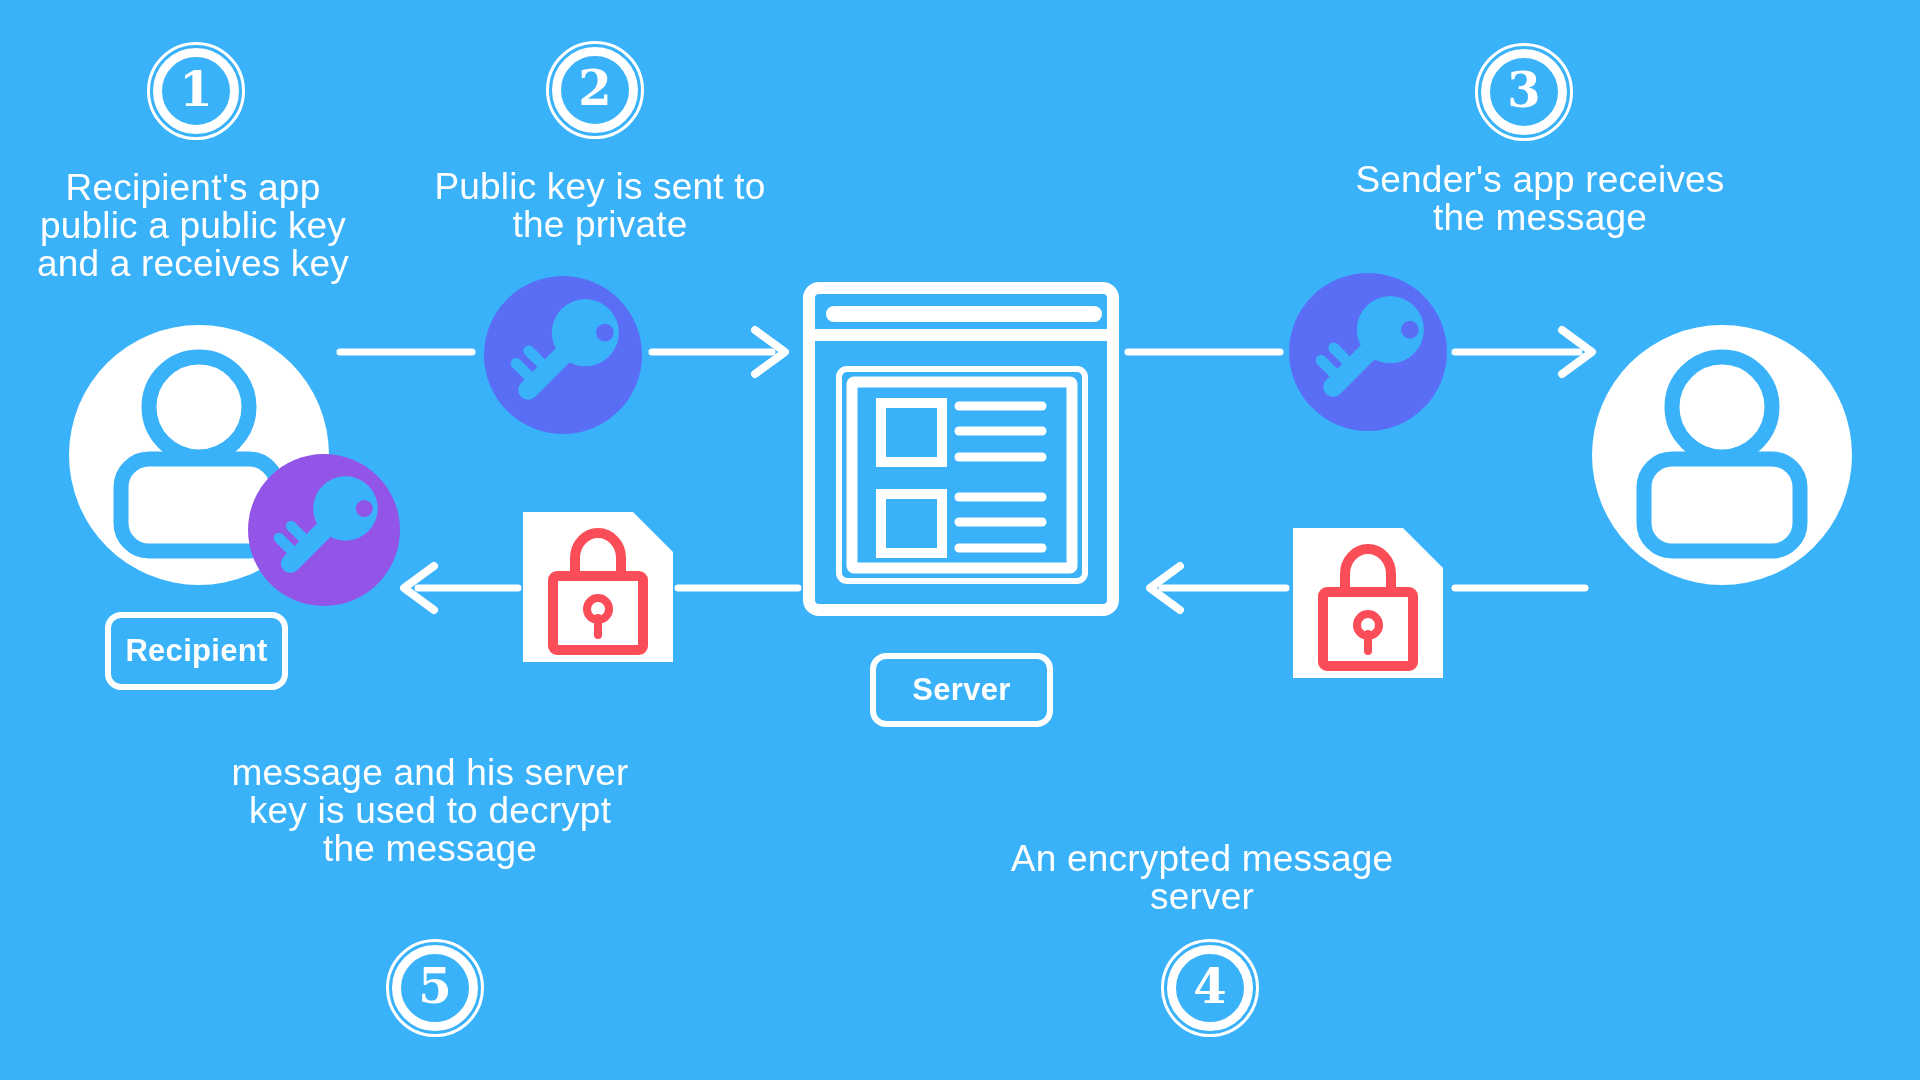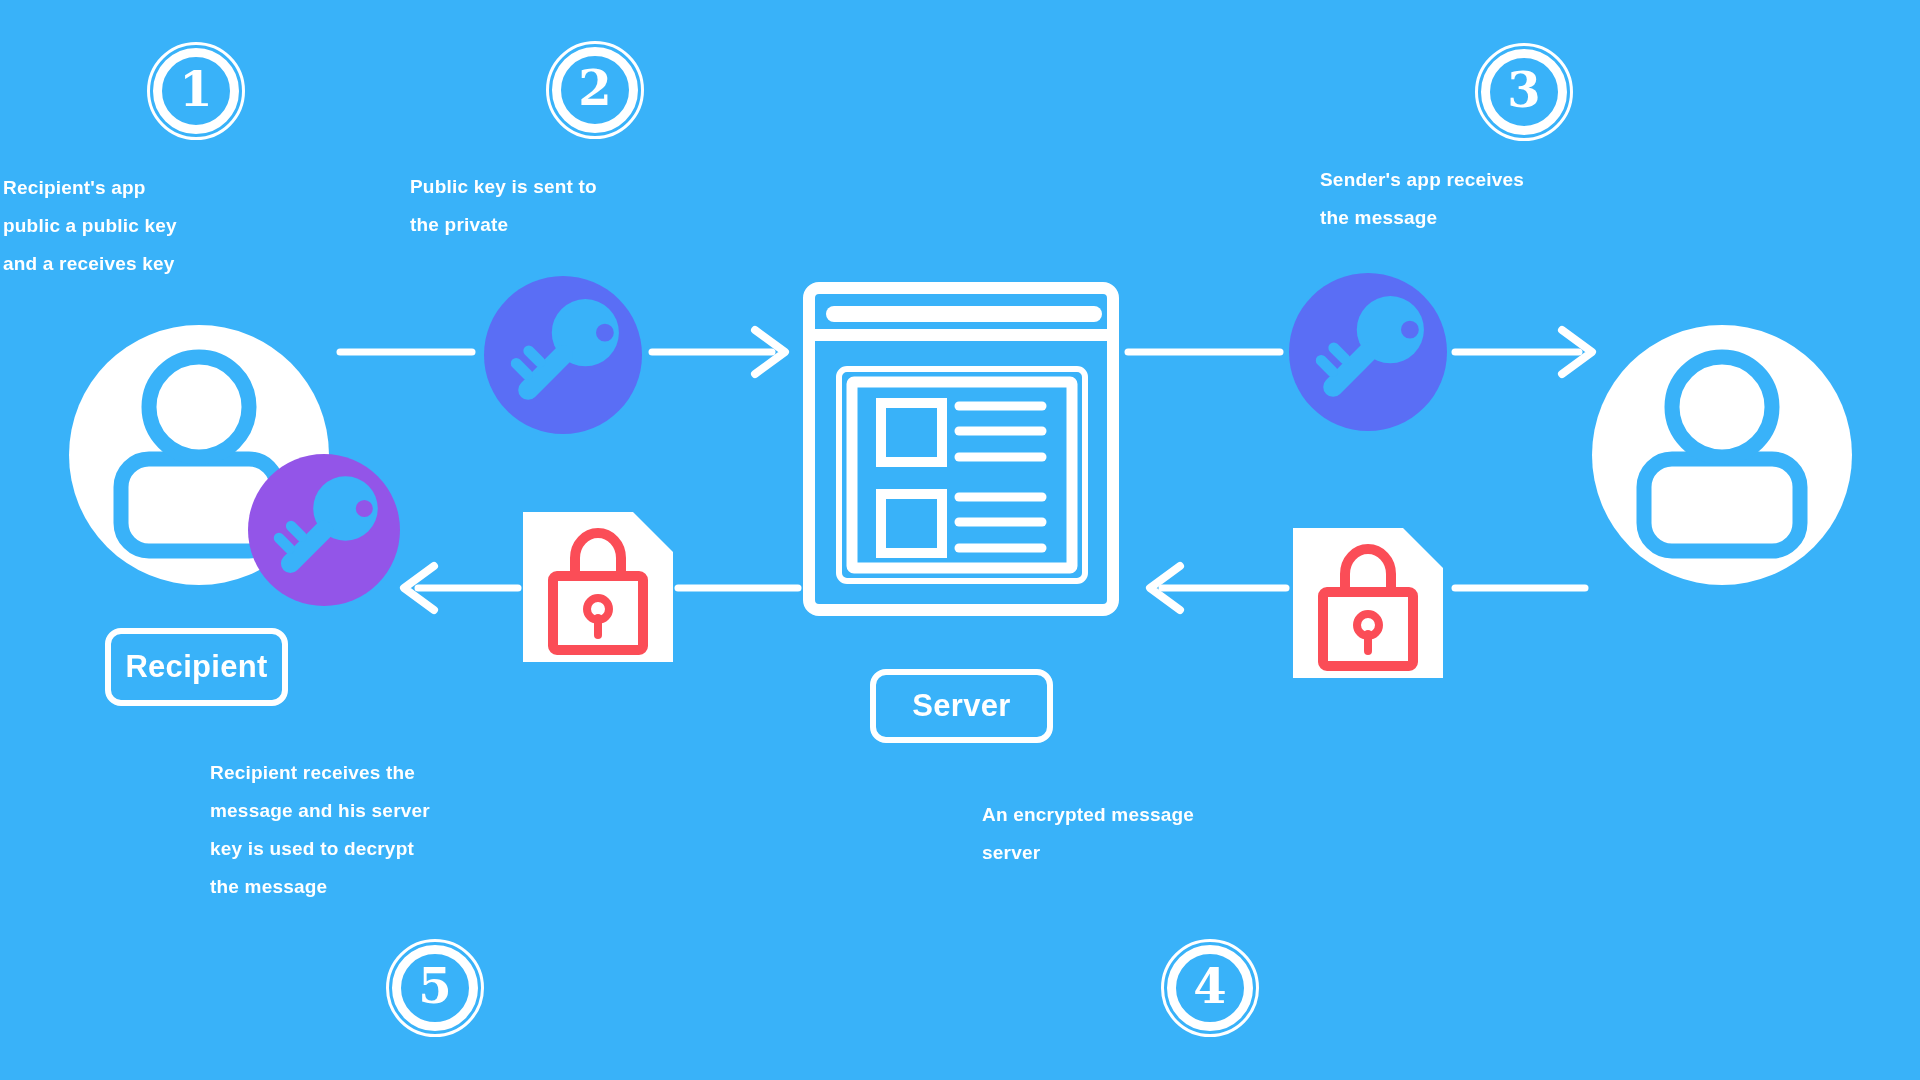--- a/index.html
+++ b/index.html
@@ -2,38 +2,38 @@
 <html><head>
 <meta charset="utf-8">
 <style>
   html,body{margin:0;padding:0;background:#39B2F9;}
   #canvas{
     position:relative;width:1920px;height:1080px;overflow:hidden;
     background:#39B2F9;font-family:"Liberation Sans",sans-serif;
   }
   .abs{position:absolute;}
   .step-text{
-    position:absolute;color:#ffffff;font-weight:bold;font-size:19px;
-    line-height:38px;letter-spacing:.2px;
+    position:absolute;color:#ffffff;font-weight:normal;font-size:37px;
+    line-height:38px;text-align:center;letter-spacing:.2px;
   }
   .badge{
     position:absolute;width:98px;height:98px;box-sizing:border-box;
     border:3px solid #ffffff;border-radius:50%;
     display:flex;align-items:center;justify-content:center;
   }
   .badge-inner{
     width:86px;height:86px;box-sizing:border-box;border:9px solid #ffffff;
     border-radius:50%;display:flex;align-items:center;justify-content:center;
     color:#ffffff;font-family:"DejaVu Serif",serif;font-weight:700;font-size:48px;
     padding-bottom:4px;
   }
   .pill-label{
     position:absolute;box-sizing:border-box;border:6px solid #ffffff;
     border-radius:16px;color:#ffffff;font-weight:bold;font-size:31px;
-    display:flex;align-items:center;justify-content:center;letter-spacing:.3px;margin-top:16px;
+    display:flex;align-items:center;justify-content:center;letter-spacing:.3px;
   }
   svg{display:block;}
 </style>
 </head>
 <body>
 
 <div id="canvas">
 
   <div class="badge" style="left:147px;top:42px;">
     <div class="badge-inner">
@@ -67,26 +67,25 @@
     <div>and a receives key</div>
   </div>
   <div class="step-text" style="left:410px;top:168px;width:380px;">
     <div>Public key is sent to</div>
     <div>the private</div>
   </div>
   <div class="step-text" style="left:1320px;top:161px;width:440px;">
     <div>Sender's app receives</div>
     <div>the message</div>
   </div>
-  <div class="step-text" style="left:982px;top:796px;width:440px;">
+  <div class="step-text" style="left:982px;top:840px;width:440px;">
     <div>An encrypted message</div>
     <div>server</div>
   </div>
   <div class="step-text" style="left:210px;top:754px;width:440px;">
-    <div>Recipient receives the</div>
     <div>message and his server</div>
     <div>key is used to decrypt</div>
     <div>the message</div>
   </div>
 
   <div class="abs" style="left:69px;top:325px;">
     <svg width="260" height="260" viewBox="0 0 260 260">
       <circle cx="130" cy="130" r="130" fill="#ffffff"></circle>
       <rect x="52" y="134" width="156" height="92" rx="28" fill="#ffffff" stroke="#39B2F9" stroke-width="15"></rect>
       <circle cx="130" cy="82" r="50" fill="#ffffff" stroke="#39B2F9" stroke-width="15"></circle>

